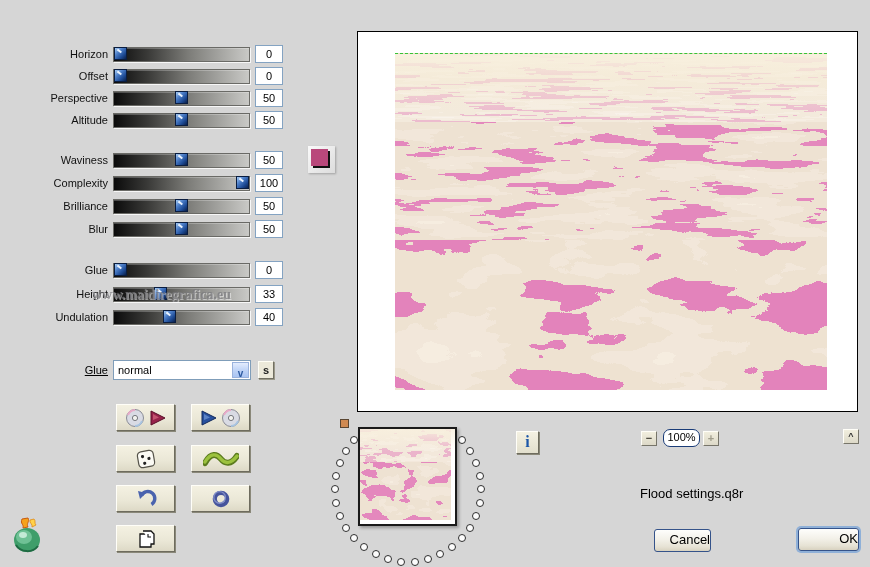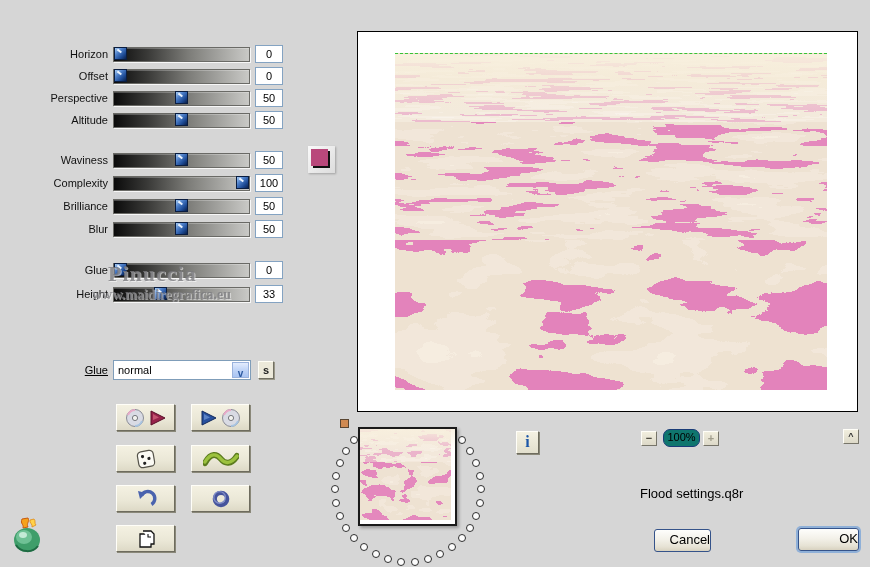--- a/index.html
+++ b/index.html
@@ -93,21 +93,21 @@
     box-shadow:1px 1px 0 #8a8879;box-sizing:border-box;text-align:center;}
   .info-btn span{font-family:"Liberation Serif",serif;font-weight:bold;font-size:16px;
     color:#1d57a8;line-height:20px;}
 
   .zbtn{position:absolute;width:16px;height:15px;background:linear-gradient(180deg,#f1eede,#ddd9c8);
     border-top:1px solid #fffef8;border-left:1px solid #fffef8;
     border-right:1px solid #77756a;border-bottom:1px solid #77756a;
     box-sizing:border-box;text-align:center;font-size:11px;font-weight:bold;line-height:12px;}
   .zoom-minus{left:641px;top:431px;color:#4a483e;}
   .zoom-plus{left:703px;top:431px;color:#a09d8c;}
-  .zoom-level{position:absolute;left:663px;top:429px;width:37px;height:18px;background:#0f766e;
+  .zoom-level{position:absolute;left:663px;top:429px;width:37px;height:18px;background:#ffffff;
     border:1.5px solid #1a3c78;border-radius:7px;box-sizing:border-box;
     font-size:11px;text-align:center;line-height:15px;color:#000;}
   .collapse-btn{left:843px;top:429px;color:#333;font-size:9px;line-height:13px;}
 
   .settings-name{position:absolute;left:640px;top:486px;font-size:13px;color:#000;}
 
   .xpbtn{position:absolute;height:23px;border:1px solid #35538a;border-radius:3px;
     background:linear-gradient(180deg,#fefefc 0%,#f3f1e9 45%,#e6e2d4 80%,#d8d2c0 100%);
     font-size:13px;color:#000;text-align:right;box-sizing:border-box;line-height:20px;}
   .xpbtn .blabel::first-letter{text-decoration:underline;}
@@ -237,22 +237,28 @@
       </div>
     <input class="sval" value="0" style="">
   </div>
   <div class="srow" style="top:287px">
     <span class="slabel">Height</span>
     <div class="strack">
         <div class="shandle" style="left: calc(33% - 4.29px);"></div>
       </div>
     <input class="sval" value="33" style="">
   </div>
-
-  <div class="wm1">Pinuccia</div>
+  <div class="srow" style="top:310px">
+    <span class="slabel">Undulation</span>
+    <div class="strack">
+        <div class="shandle" style="left: calc(40% - 5.2px);"></div>
+      </div>
+    <input class="sval" value="40" style="">
+  </div>
+
   <div class="wm2">www.maidiregrafica.eu</div>
 
   <div class="swatch-tile">
     <div class="swatch" style="background: rgb(185, 72, 123);"></div>
   </div>
 
   <span class="glue-label">Glue</span>
   <div class="dropdown">
     <span class="dtext">normal</span>
     <div class="dbtn"><span>v</span></div>

